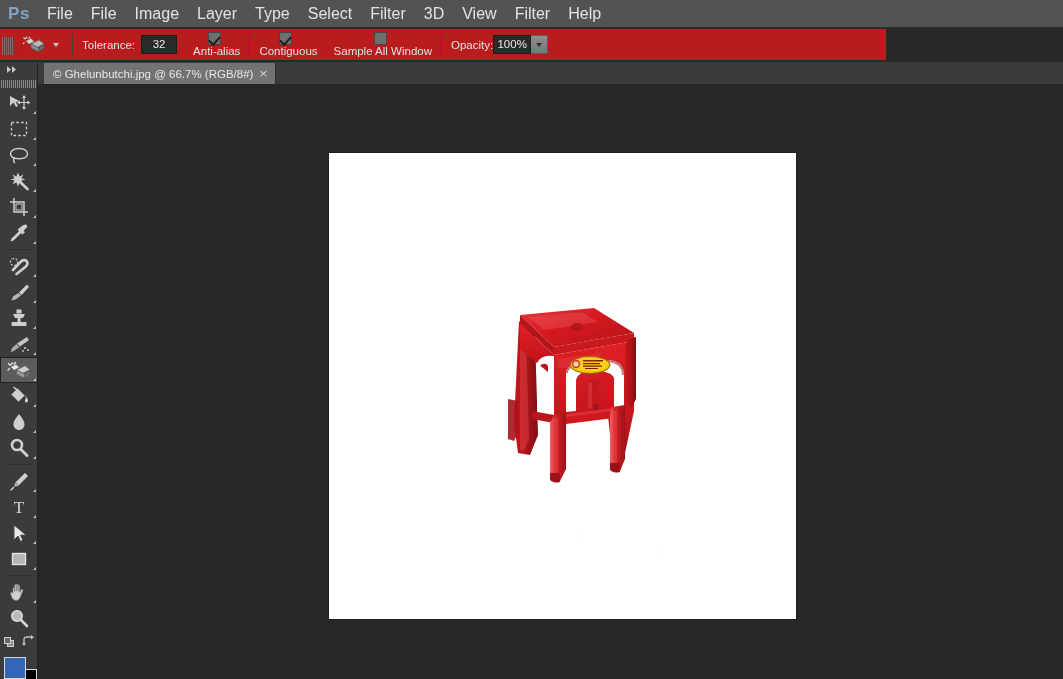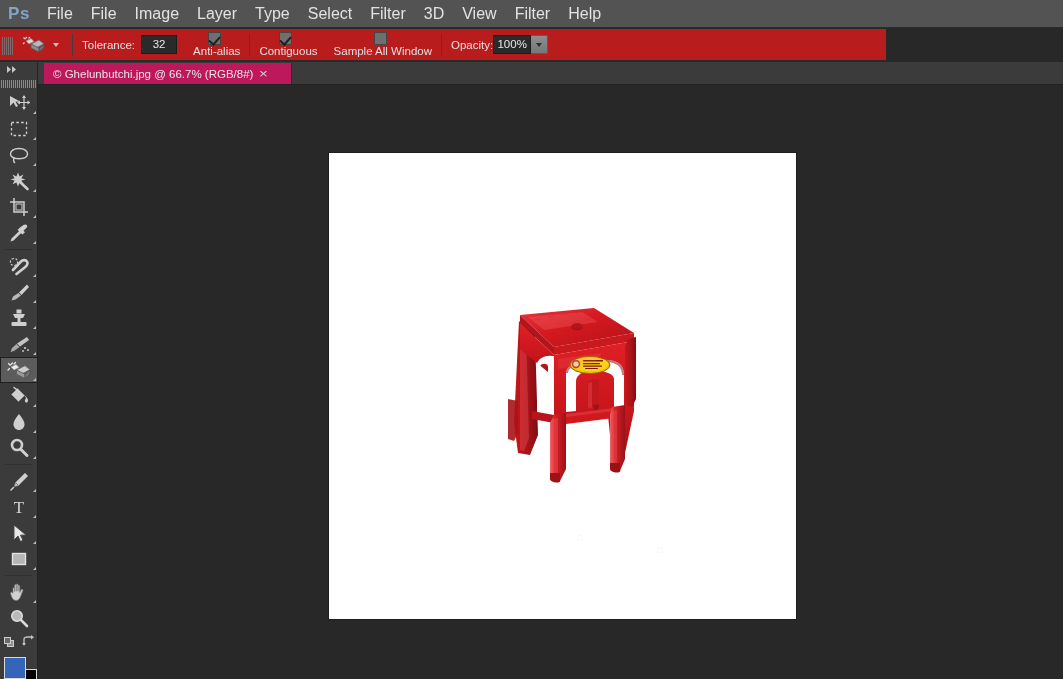--- a/index.html
+++ b/index.html
@@ -100,22 +100,22 @@
   }
 
   
   .tabstrip {
     position: absolute; top: 62px; left: 0; width: 1063px; height: 23px;
     background: #3b3b3b;
     border-bottom: 1px solid #232323;
   }
   .doctab {
     position: absolute; left: 44px; top: 1px;
-    height: 21px; padding: 0 24px 0 9px;
-    background: #be185d;
+    height: 21px; padding: 0 8px 0 9px;
+    background: #737373;
     border-right: 1px solid #2c2c2c;
     display: flex; align-items: center; gap: 7px;
     font-size: 11.5px; color: #e6e6e6; white-space: nowrap;
   }
   .tab-close {
     font-size: 12px; color: #d2d2d2; line-height: 1;
     transform: scaleX(1.25); cursor: default;
   }
 
   

